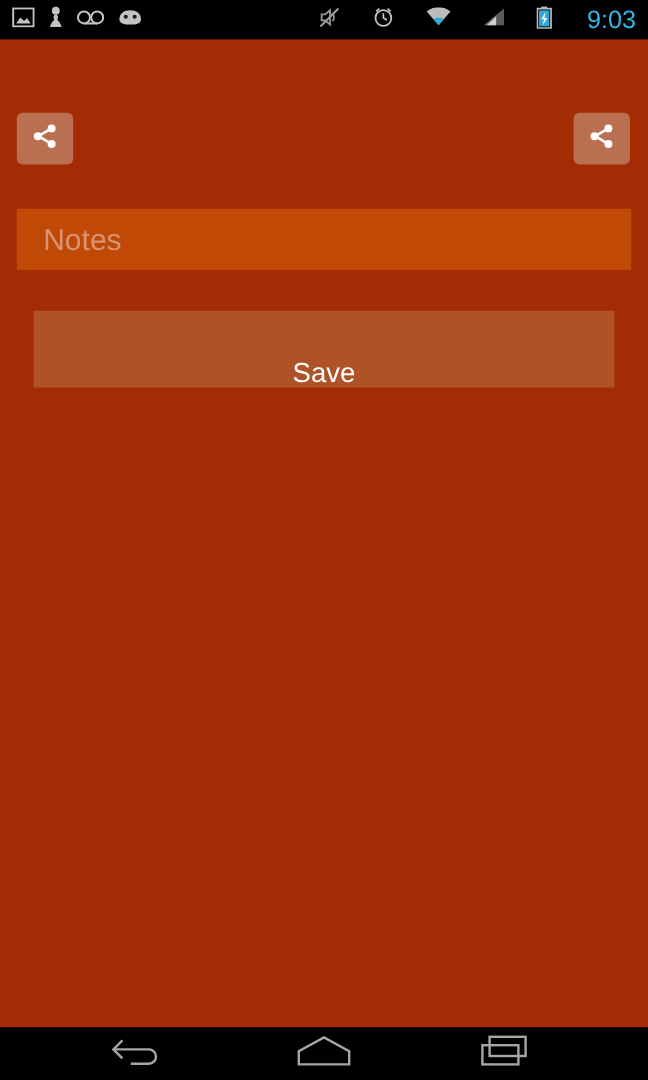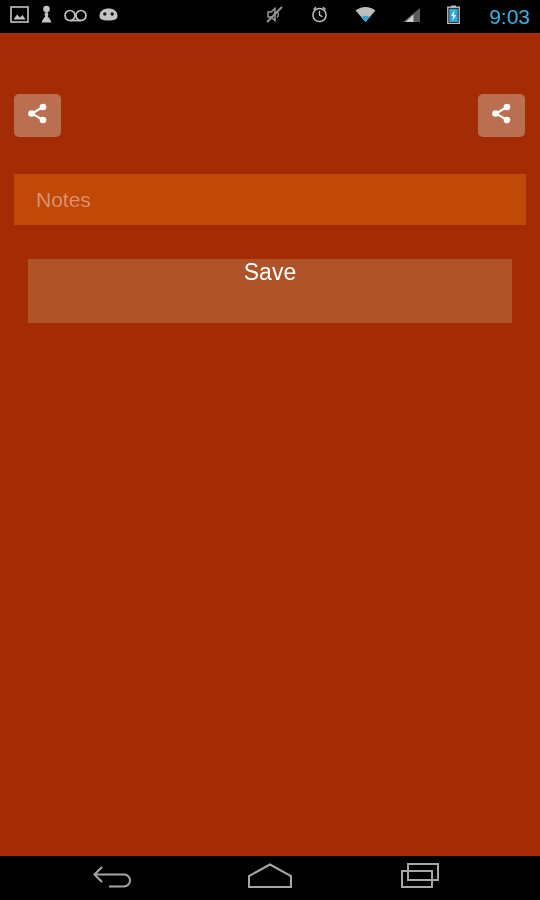--- a/index.html
+++ b/index.html
@@ -51,28 +51,28 @@
     padding-left:20px; white-space:nowrap;
   }
 
   
   #notes-field {
     position:absolute; left:14px; top:141px; width:512px; height:51px;
     background:#C04A05;
     display:flex; align-items:center;
   }
   #notes-placeholder {
-    color:#D99374; font-size:21px; line-height:24px; padding-left:22px;
+    color:#D99374; font-size:25px; line-height:24px; padding-left:22px;
   }
 
   
   #save-button {
     position:absolute; left:28px; top:226px; width:484px; height:64px;
     background:#B05228;
-    display:flex; align-items:flex-start; justify-content:center;
+    display:flex; align-items:flex-end; justify-content:center;
   }
   #save-label { color:#FFFFFF; font-size:23px; line-height:26px; }
 
   
   #nav-bar {
     position:absolute; bottom:0; left:0; width:540px; height:44px;
     background:#000000;
     display:flex; align-items:center; justify-content:space-around;
     padding:0 40px;
   }

